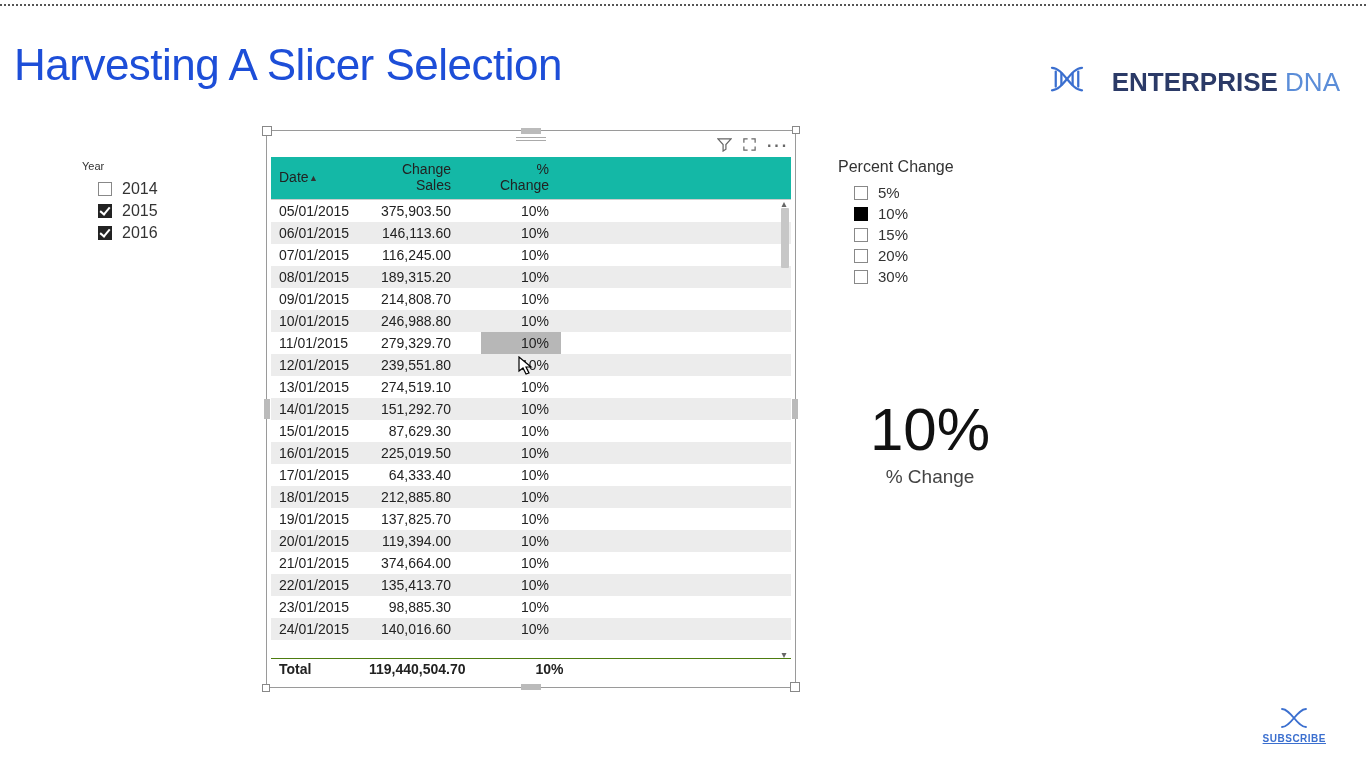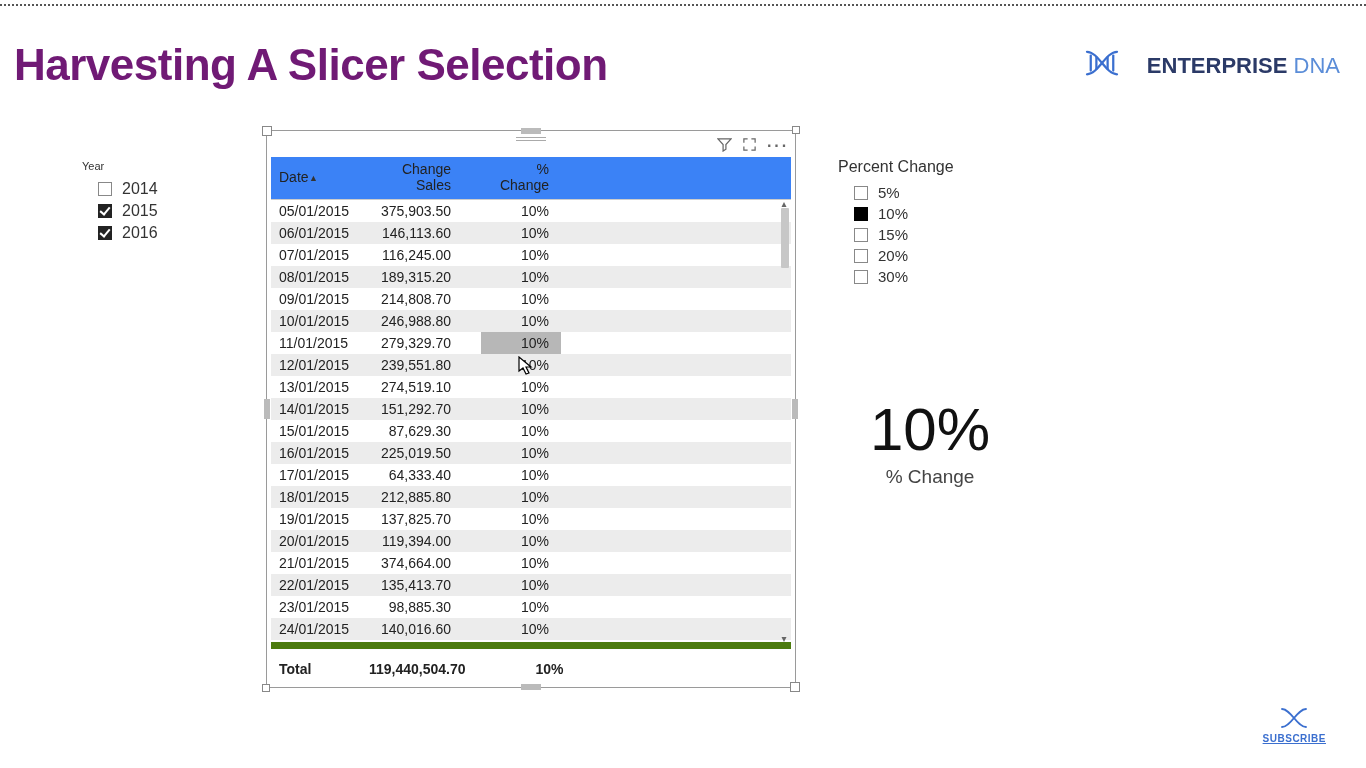--- a/index.html
+++ b/index.html
@@ -15,29 +15,29 @@
   }
   .dotted-top {
     border-top: 2px dotted #555;
     position: absolute;
     top: 4px; left: 0; right: 0;
   }
   .page-title {
     position: absolute;
     top: 40px; left: 14px;
     font-size: 44px;
-    font-weight: 700;
-    color: #701a75;
+    font-weight: 400;
+    color: #1d4ed8;
     letter-spacing: -0.5px;
   }
   .logo {
     position: absolute;
-    top: 48px; right: 26px;
+    top: 64px; right: 26px;
     display: flex; align-items: center;
-    font-size: 22px; font-weight: 700;
+    font-size: 26px; font-weight: 700;
     color: #2b3a67;
     gap: 26px;
   }
   .logo .dna-icon svg { width: 38px; height: 30px; }
   .logo .logo-text span.light { color: #5b8dd8; font-weight: 500; }
 
   
   .year-slicer {
     position: absolute;
     top: 160px; left: 82px;
@@ -144,39 +144,39 @@
   }
   .tbl {
     width:100%;
     border-collapse: collapse;
     font-size: 14px;
   }
   .tbl th {
     text-align:left; font-weight:400; color:#222;
     padding:4px 8px 6px 8px;
     border-bottom:1px solid #ccc;
-    background:#3b82f6;
+    background:#14b8a6;
     position:relative;
   }
   .tbl th.sorted::after {
     content:"▲"; font-size:9px; color:#333;
     position:absolute; left:38px; top:16px;
   }
   .tbl td {
     padding:3px 8px;
     color:#222;
   }
   .tbl tbody tr:nth-child(even) td { background:#ececec; }
   .tbl tbody tr.sel td.colC { background:#b7b7b7; }
   .tbl .colA { width:90px; }
   .tbl .colB { width:120px; text-align:right; padding-right:30px;}
   .tbl .colC { width:80px; text-align:right; padding-right:12px;}
   .tbl tfoot td {
-    font-weight:700; border-top:7px solid #4d7c0f;
-    padding-top:12px; padding-bottom:6px;
+    font-weight:700; border-top:1px solid #4d7c0f;
+    padding-top:2px; padding-bottom:6px;
   }
   .tbody-scroll {
     overflow:hidden;
     flex:1;
     position:relative;
   }
   .scroll-track {
     position:absolute; right:2px; top:0; bottom:0; width:10px;
   }
   .scroll-thumb {

